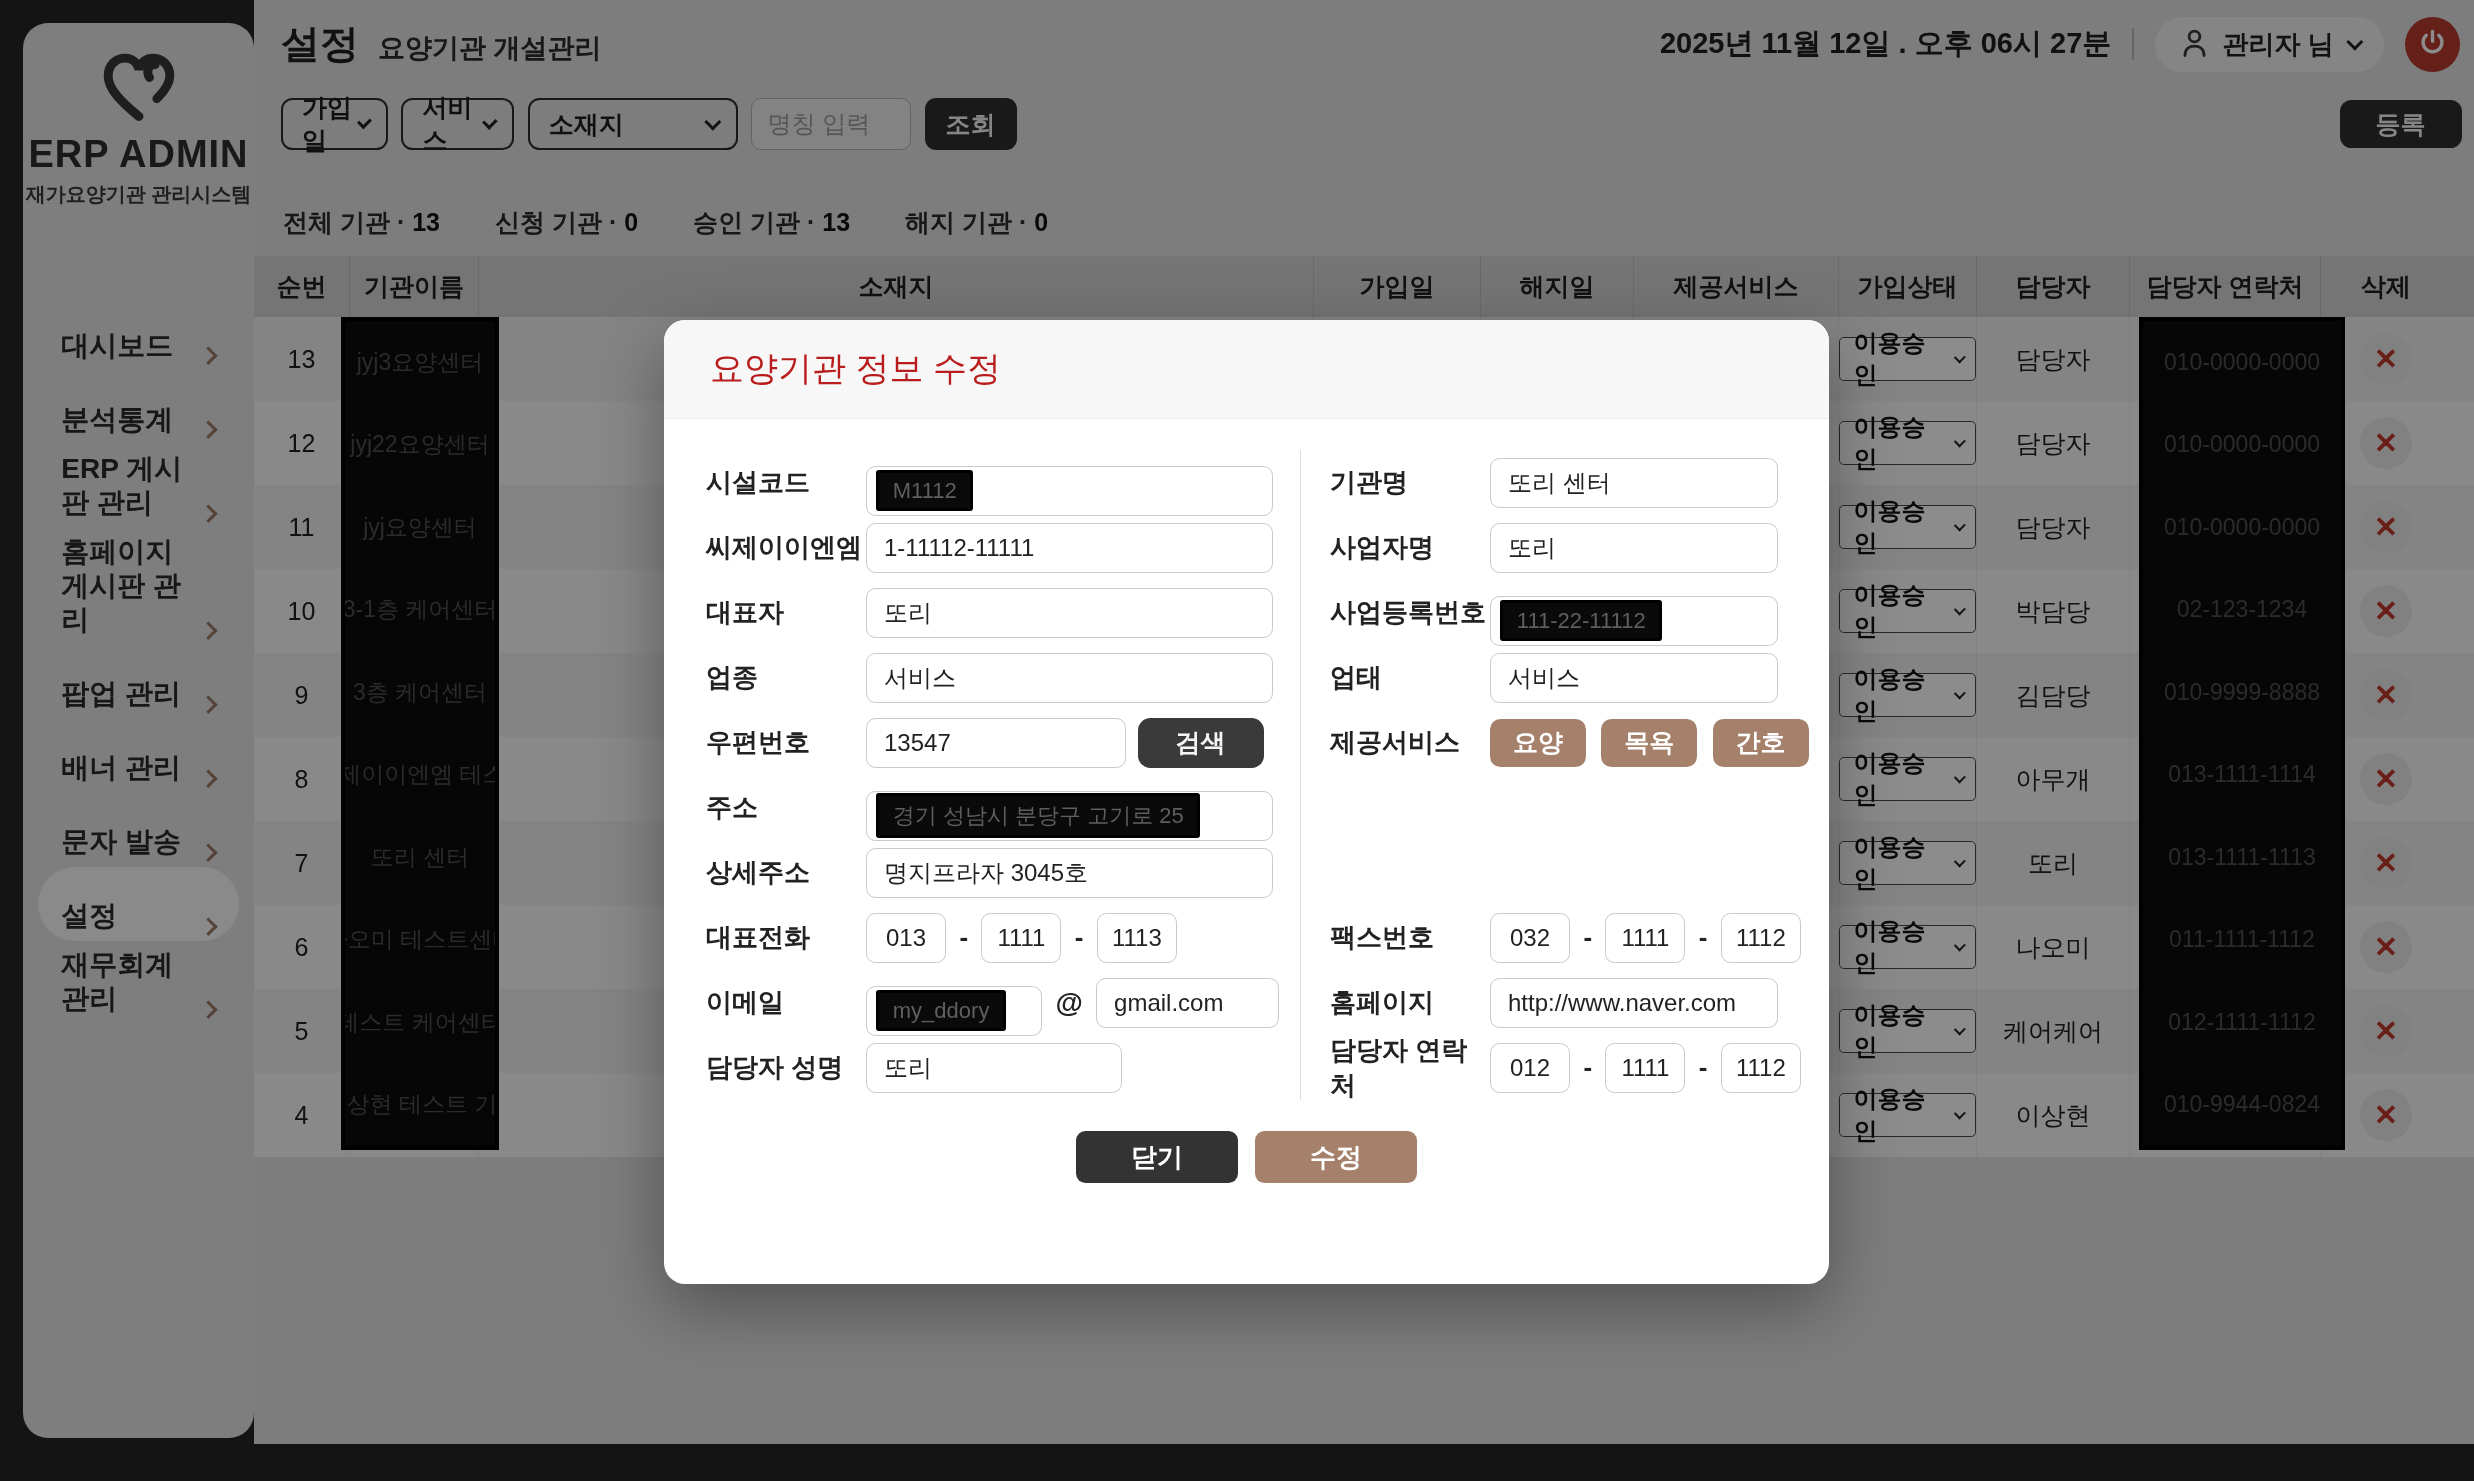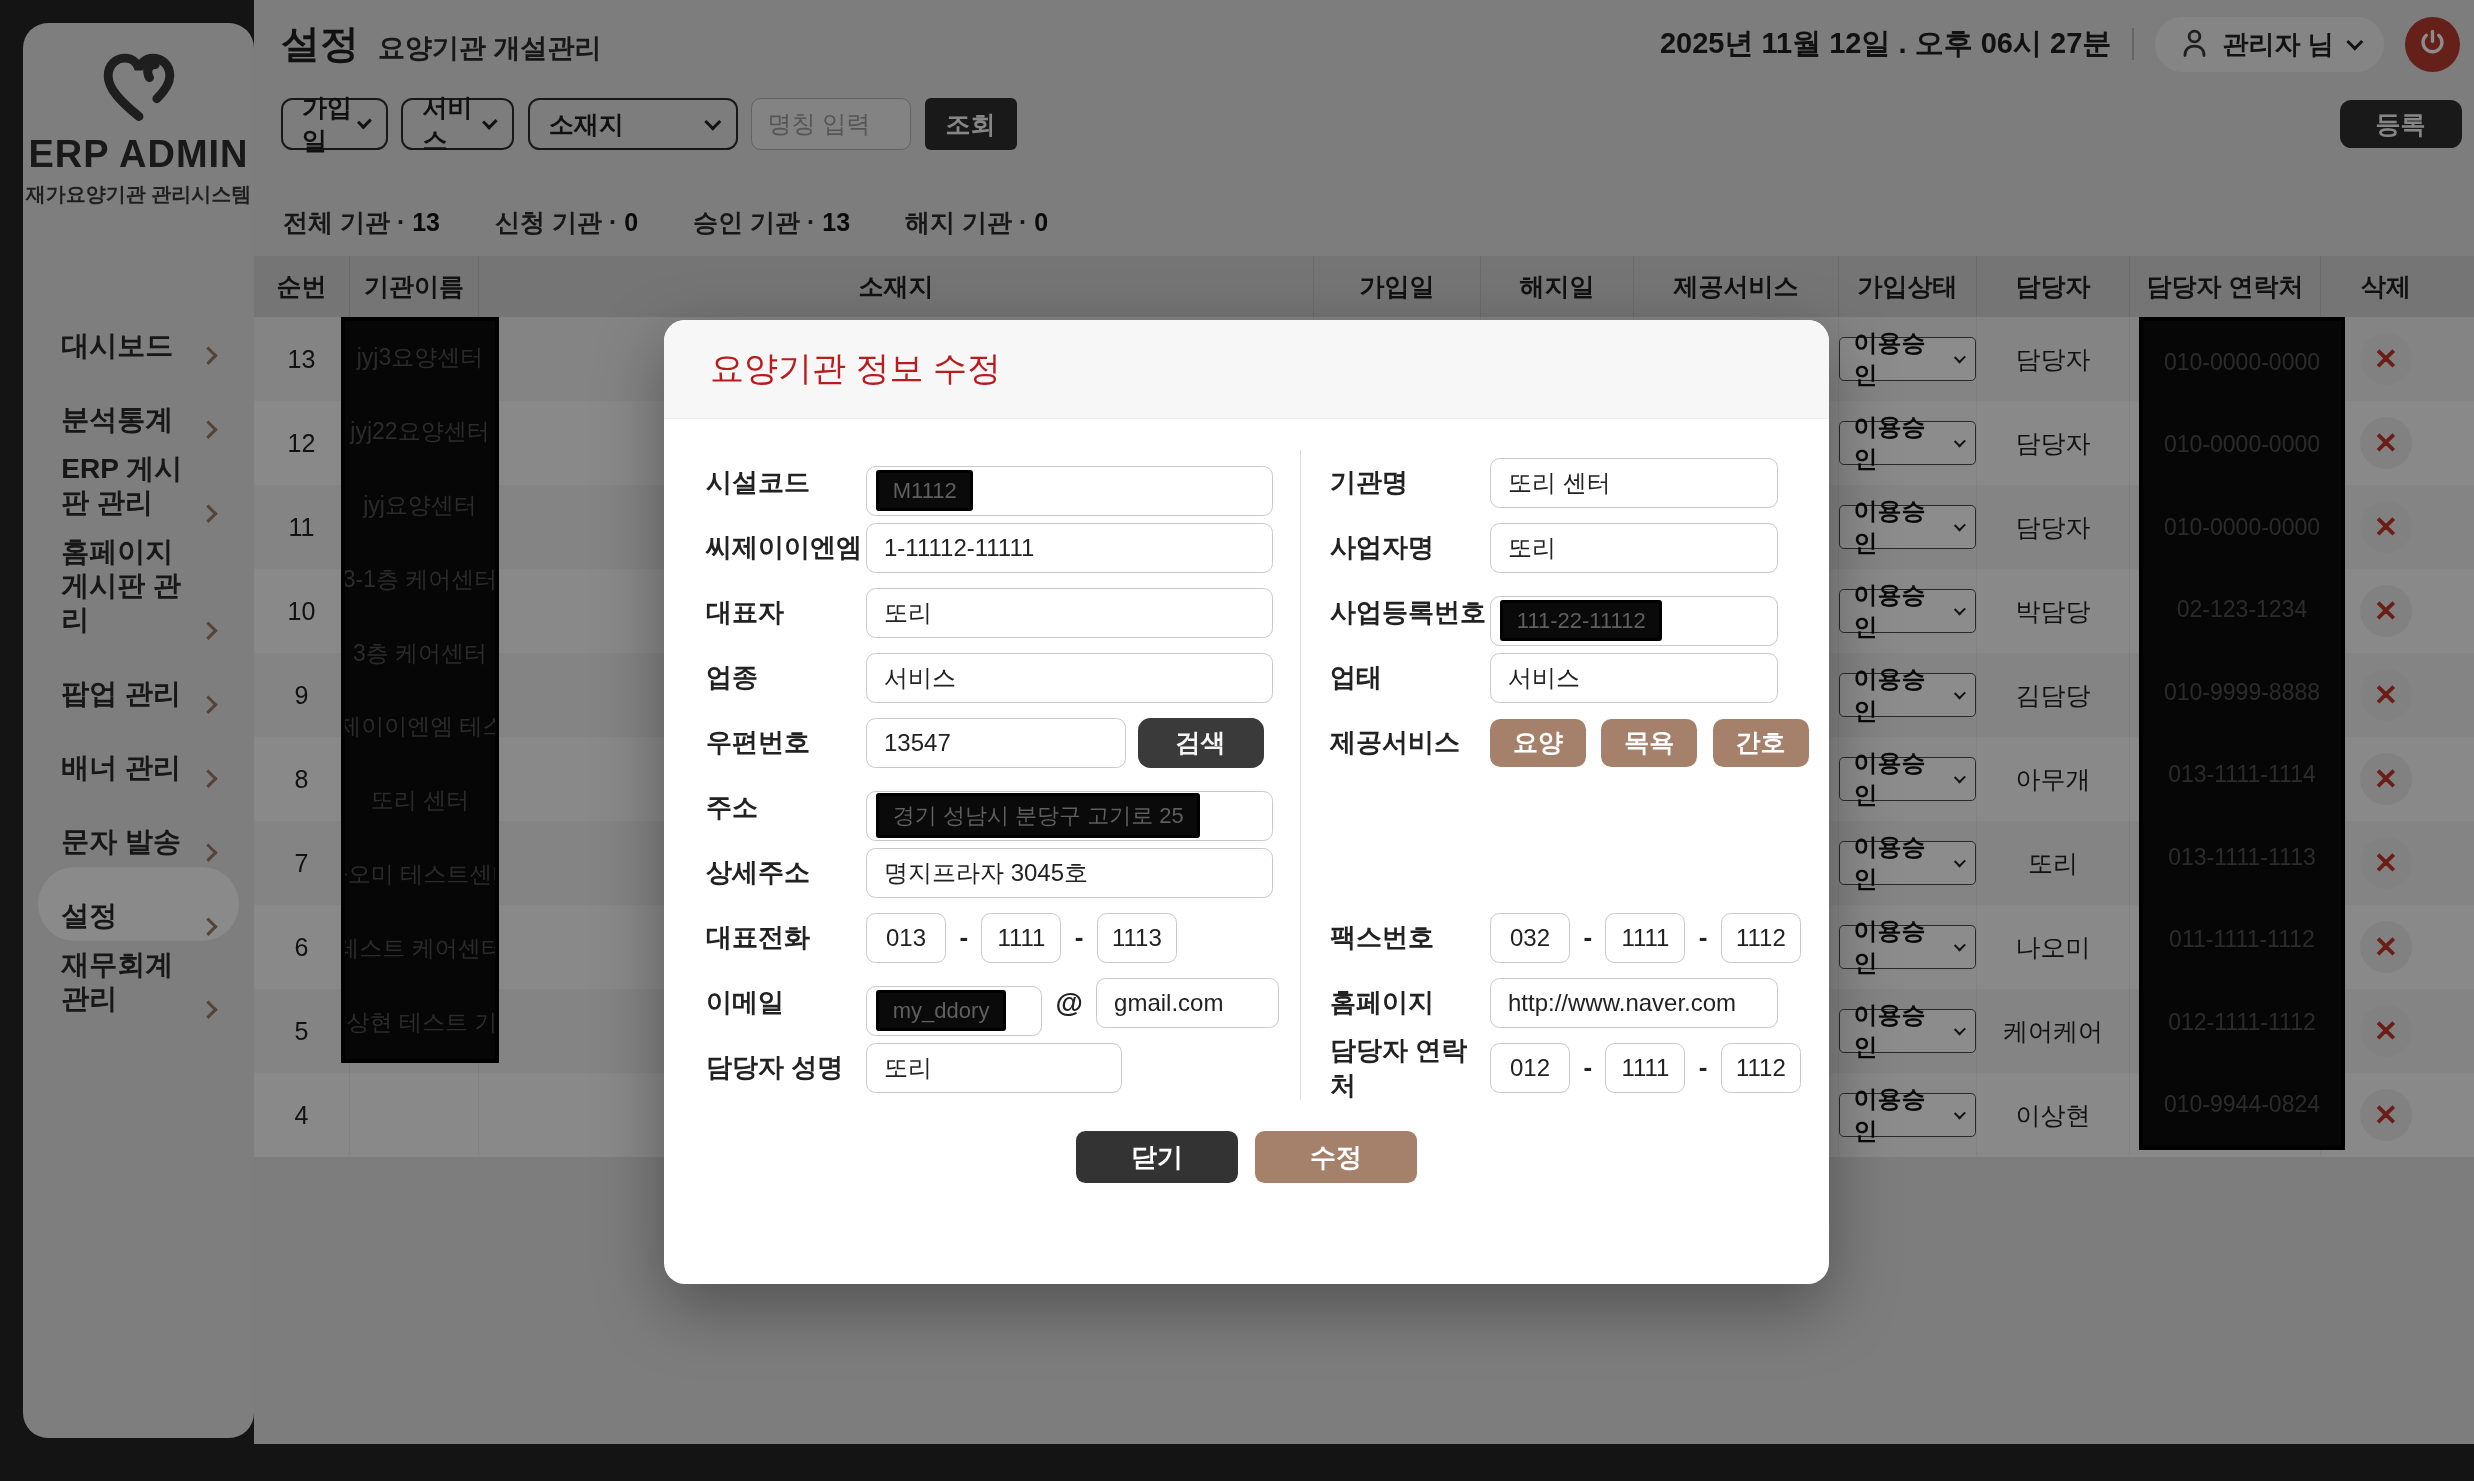--- a/index.html
+++ b/index.html
@@ -40,21 +40,21 @@
   
   .filterbar { display:flex; align-items:center; height:57px; padding:0 13.4px 0 27px; margin-top:7.6px; }
   .fdrop { display:flex; align-items:center; justify-content:space-between; height:52px;
     border:2.4px solid #2d2d2d; border-radius:11.5px; padding:0 19px; margin-right:13.4px;
     font-size:25px; font-weight:700; color:#1e1e1e; background:transparent; cursor:pointer; }
   .fd0 { width:107px; } .fd1 { width:113px; } .fd2 { width:210px; }
   .fsearch { width:160px; height:52px; border:1.9px solid #b5b5b5; border-radius:9.5px;
     background:#eeeeee; font-size:24px; padding:0 15.3px; color:#222; margin-right:13.4px;
     font-family:inherit; }
   .fsearch::placeholder { color:#9d9d9d; }
-  .btn-dark { background:#2f2f2f; color:#f5f5f5; border:none; border-radius:6px;
+  .btn-dark { background:#2f2f2f; color:#f5f5f5; border:none; border-radius:11px;
     font-size:25px; font-weight:700; font-family:inherit; cursor:pointer; }
   .query-btn { width:92px; height:52px; }
   .register-btn { margin-left:auto; width:122px; height:48px; border-radius:11.5px; }
 
   
   .statsbar { display:flex; align-items:center; gap:55px; height:52px; padding:0 29px; margin-top:44px; }
   .stat { font-size:25px; color:#2a2a2a; font-weight:600; }
   .stat b { font-weight:800; color:#111; }
 
   
@@ -74,21 +74,21 @@
   .sel .chev-down { width:8.6px; height:8.6px; border-width:2.9px; }
   .del-btn { width:52px; height:52px; border-radius:50%; background:#ececec; border:none;
     display:flex; align-items:center; justify-content:center; cursor:pointer; }
   .del-x { color:#c0392b; font-size:29px; font-weight:800; line-height:1; }
 
   
   .redbox { position:absolute; background:#0b0b0b; border:4.8px solid #000; z-index:2;
     display:flex; flex-direction:column; }
   .redbox .red-line { flex:1; display:flex; align-items:center; justify-content:center;
     font-size:23px; color:#4f4f4f; white-space:nowrap; overflow:hidden; }
-  .red-name { left:87px; top:317px; width:158px; height:746px; }
+  .red-name { left:87px; top:317px; width:158px; height:833px; }
   .red-contact { left:1885px; top:317px; width:206px; height:833px; }
 
   
   .overlay { position:absolute; inset:0; background:rgba(0,0,0,.45); z-index:10; }
   .modal { position:absolute; left:664px; top:320px; width:1165px; height:964px;
     background:#fff; border-radius:21px; z-index:20; box-shadow:0 23px 67px rgba(0,0,0,.35);
     overflow:hidden; }
   .modal-head { height:99px; background:#f7f7f7; border-bottom:1px solid #ececec;
     display:flex; align-items:center; padding:0 46px; }
   .modal-title { font-size:34px; font-weight:400; color:#b91c1c; }

